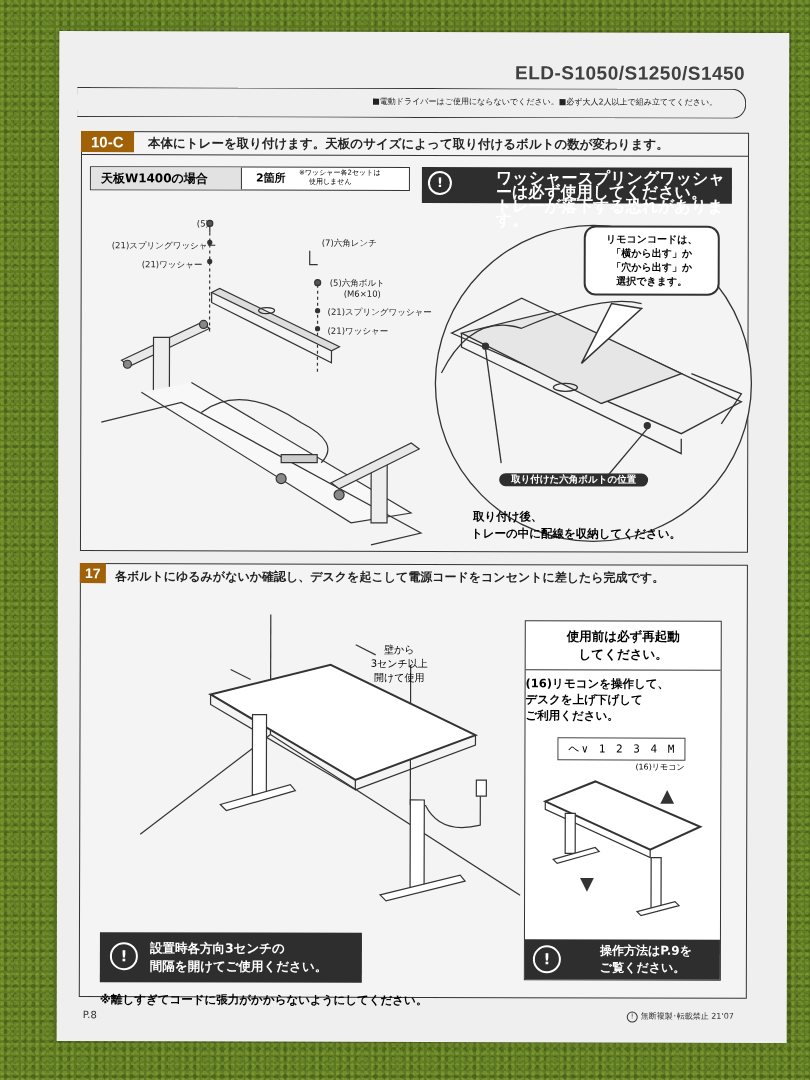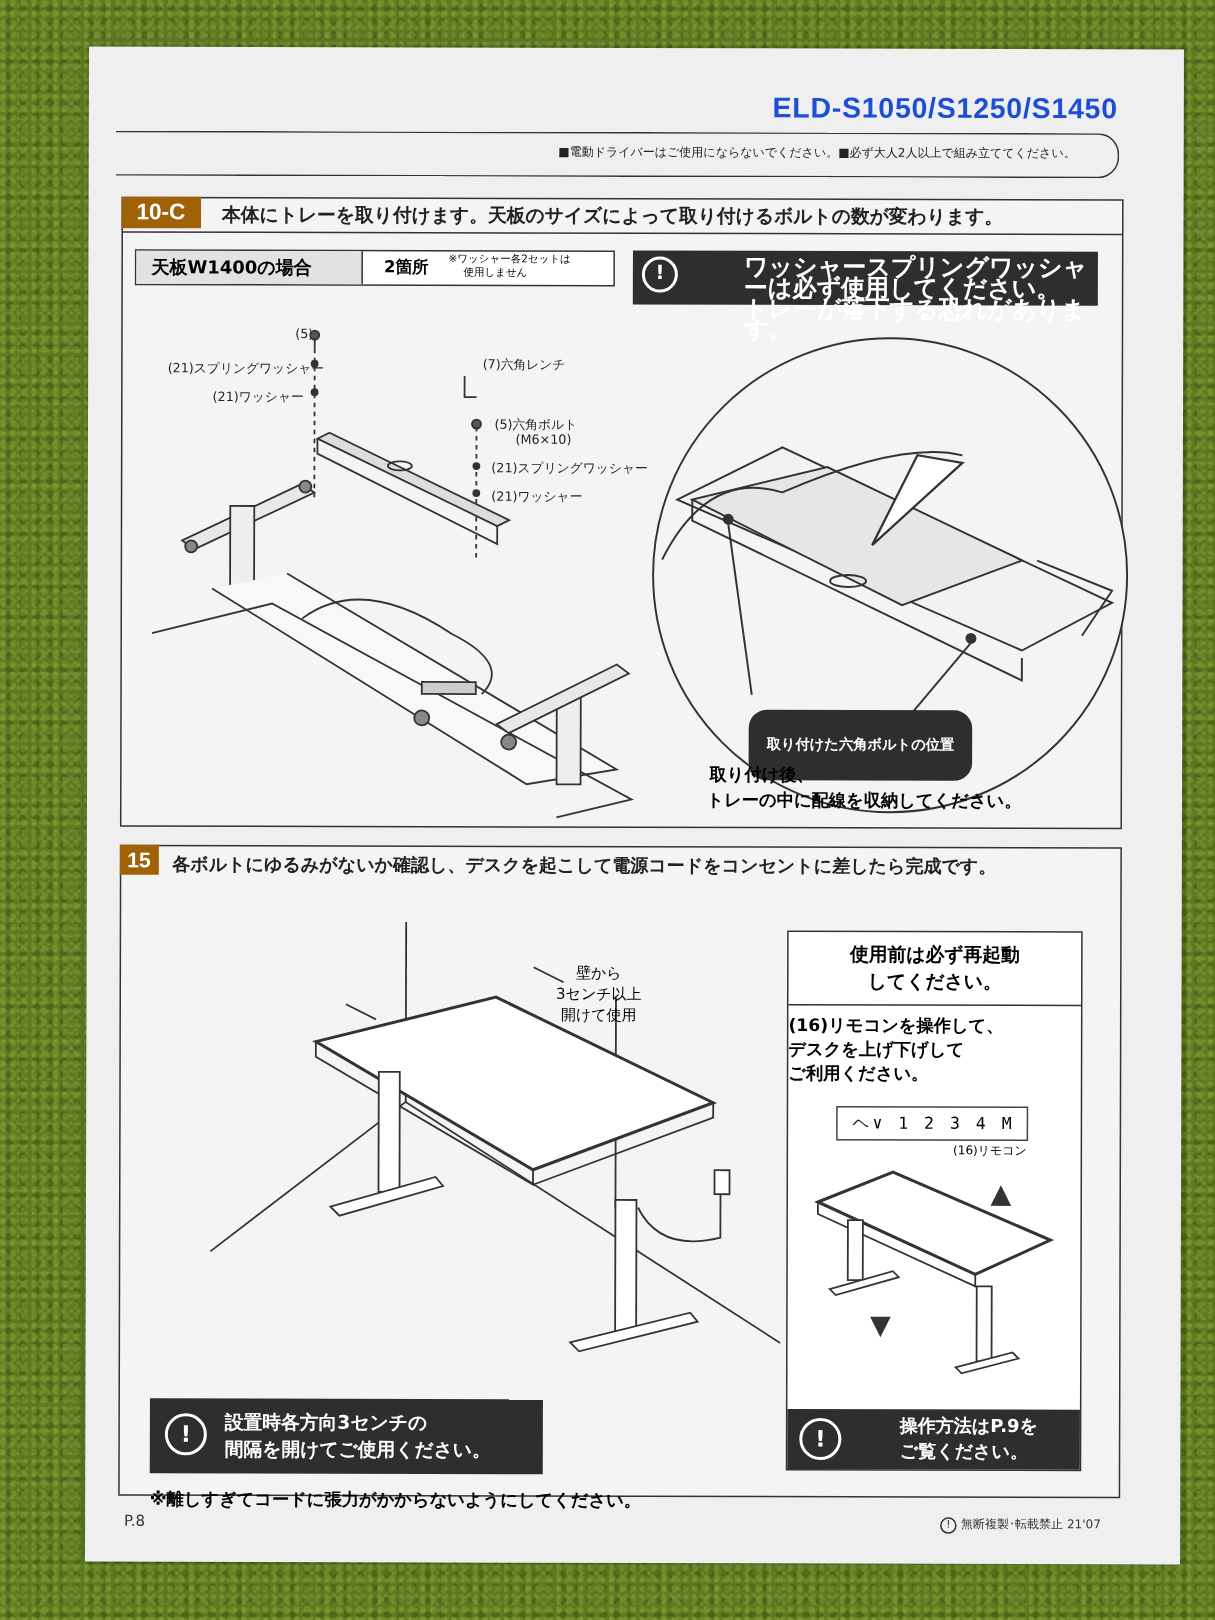--- a/index.html
+++ b/index.html
@@ -7,36 +7,36 @@
     font-family:"DejaVu Sans","Liberation Sans",sans-serif;
     background:#5d7a22;
     background-image:
       radial-gradient(circle at 20% 30%, rgba(150,180,60,.35) 0 2px, transparent 3px),
       radial-gradient(circle at 70% 60%, rgba(40,60,10,.35) 0 2px, transparent 3px),
       radial-gradient(circle at 50% 80%, rgba(170,190,80,.25) 0 1px, transparent 2px);
     background-size:7px 7px, 9px 9px, 5px 5px;}
   .paper{position:absolute;left:58px;top:32px;width:730px;height:1010px;background:#efeff0;
     box-shadow:0 0 6px rgba(0,0,0,.35);transform:rotate(.15deg);}
   .abs{position:absolute;}
-  .model{right:44px;top:30px;font-size:19px;font-weight:bold;letter-spacing:.5px;color:#1d4ed8;font-family:"Liberation Sans",sans-serif;}
+  .model{right:44px;top:30px;font-size:19px;font-weight:bold;letter-spacing:.5px;color:#404040;font-family:"Liberation Sans",sans-serif;}
   .topnote{position:absolute;left:18px;top:56px;width:668px;height:28px;border:1.5px solid #333;border-radius:0 14px 14px 0;border-left:none;}
   .topnote span{position:absolute;right:28px;top:7px;font-size:8px;color:#222;}
   .sec{position:absolute;border:1.5px solid #333;background:#f4f4f5;}
   .s10{left:22px;top:100px;width:666px;height:418px;}
   .s11{left:22px;top:532px;width:666px;height:432px;}
   .stepno{position:absolute;left:-1px;top:-1px;background:#a16207;color:#fff;font-weight:bold;padding:2px 10px;font-size:15px;font-family:"Liberation Sans",sans-serif;}
   .s11 .stepno{font-size:14px;padding:2px 5px;}
   .stepline{position:absolute;left:0;top:22px;width:100%;border-top:1.5px solid #333;}
   .steptext{position:absolute;font-weight:bold;font-size:12.5px;color:#222;white-space:nowrap;}
   .box{position:absolute;border:1.5px solid #333;background:#fff;}
   .darkbox{position:absolute;background:#2e2e2e;color:#fff;font-weight:bold;}
   .icon-warn{display:inline-block;width:24px;height:24px;border:2.5px solid #fff;border-radius:50%;text-align:center;line-height:24px;font-weight:bold;font-size:15px;color:#fff;}
   .lbl{position:absolute;font-size:8.5px;color:#222;white-space:nowrap;}
   .bold{font-weight:bold;}
-  .pill{position:absolute;background:#2e2e2e;color:#fff;border-radius:12px;font-size:9.5px;font-weight:bold;padding:17px 12px;white-space:nowrap;}
+  .pill{position:absolute;background:#2e2e2e;color:#fff;border-radius:12px;font-size:9.5px;font-weight:bold;padding:0 12px;white-space:nowrap;}
   .bubble{position:absolute;background:#fff;border:2px solid #333;border-radius:12px;font-size:10px;font-weight:bold;text-align:center;line-height:14px;padding:5px 4px;}
   .rbox{position:absolute;left:467px;top:588px;width:195px;height:358px;border:1.5px solid #333;background:#fff;}
   .display{position:absolute;border:1px solid #444;background:#fff;font-family:"DejaVu Sans Mono",monospace;font-size:11px;letter-spacing:2px;text-align:right;padding:3px 8px;}
   .footer{position:absolute;font-size:8px;color:#333;}
   svg{position:absolute;overflow:visible;}
 </style>
 </head>
 <body>
 
 <div class="paper">
@@ -123,31 +123,37 @@
         <circle cx="566" cy="292" r="3" fill="#333"></circle>
         <line x1="404" y1="216" x2="420" y2="330"></line>
         <line x1="566" y1="295" x2="520" y2="350"></line>
         <path d="M360 240 Q390 180 440 195 Q520 160 560 170"></path>
         <path d="M610 240 L660 260 L640 290"></path>
       </g>
 
       <path d="M530 170 L500 230 L560 175 Z" fill="#fff" stroke="#333" stroke-width="1.5"></path>
     </svg>
 
+    <div class="bubble" style="left:502px;top:92px;width:124px;">
+      <div>リモコンコードは、</div>
+      <div>「横から出す」か</div>
+      <div>「穴から出す」か</div>
+      <div>選択できます。</div>
+    </div>
 
     <div class="pill" style="left:418px;top:340px;">取り付けた六角ボルトの位置</div>
 
     <div class="abs bold" style="left:390px;top:375px;font-size:11.5px;line-height:17px;">
       <div style="padding-left:2px;">取り付け後、</div>
       <div>トレーの中に配線を収納してください。</div>
     </div>
   </div>
 
   <div class="sec s11">
-    <div class="stepno">15</div>
+    <div class="stepno">17</div>
     <div class="steptext" style="left:34px;top:4px;font-size:12px;">各ボルトにゆるみがないか確認し、デスクを起こして電源コードをコンセントに差したら完成です。</div>
 
     <svg width="460" height="330" style="left:0;top:40px;">
       <g stroke="#333" stroke-width="1.2" fill="none">
         <line x1="190" y1="10" x2="190" y2="130"></line>
         <line x1="190" y1="130" x2="60" y2="230"></line>
         <line x1="190" y1="130" x2="440" y2="290"></line>
         <line x1="330" y1="60" x2="330" y2="200"></line>
         <path d="M130 90 L250 60 L395 130 L275 175 Z" fill="#fff" stroke-width="2"></path>
         <path d="M130 90 L130 100 L275 185 L275 175"></path>

